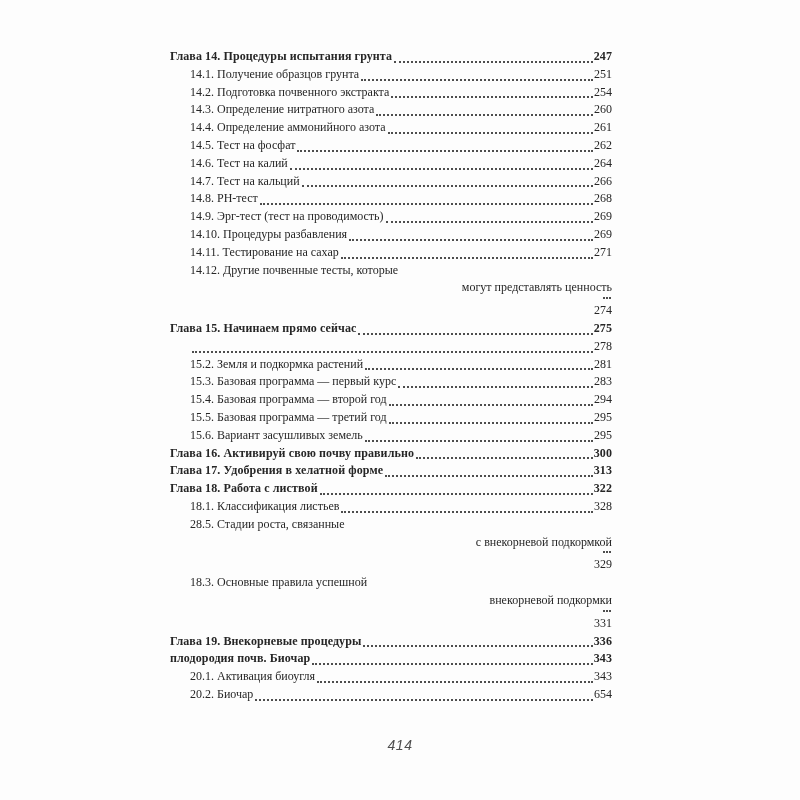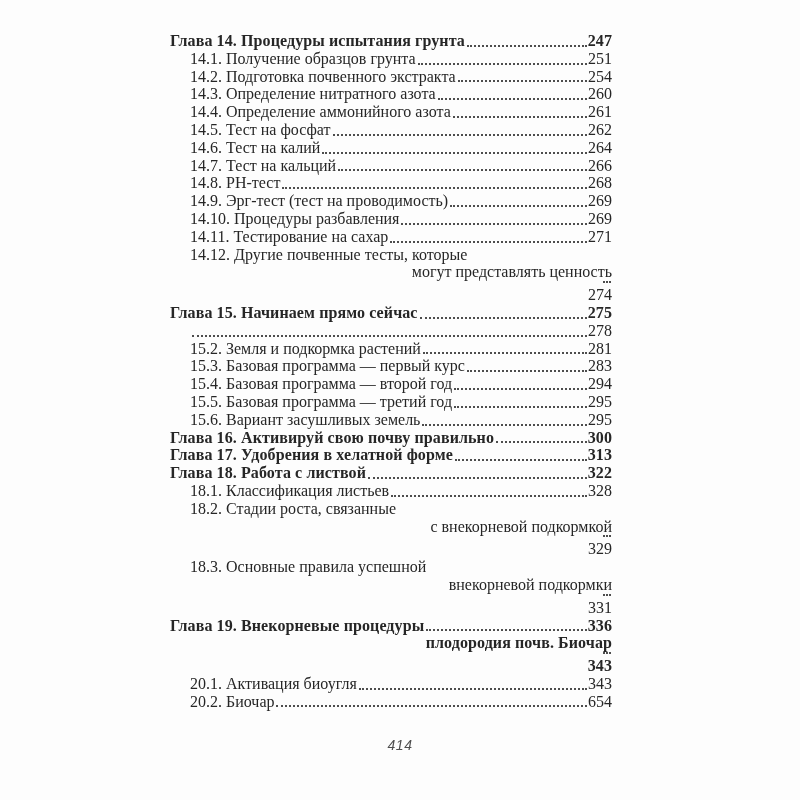--- a/index.html
+++ b/index.html
@@ -10,43 +10,43 @@
   }
   .page {
     position: relative;
     width: 800px; height: 800px;
     background: #fdfdfd;
     overflow: hidden;
   }
   .toc-list {
     position: absolute;
     left: 170px;
-    top: 32px;
+    top: 48px;
     width: 442px;
     color: #262626;
-    font-size: 16px;
+    font-size: 12px;
   }
   .row {
     display: flex;
     align-items: flex-end;
     line-height: 17.8px;
     white-space: nowrap;
   }
   .row .t { flex: 0 0 auto; }
   .row .leader {
     flex: 1 1 auto;
     min-width: 8px;
     border-bottom: 2px dotted #4d4d4d;
     margin: 0 1px 3px 2px;
   }
   .row .pg { flex: 0 0 auto; }
   .row.sub   { padding-left: 20px; }
   .row.wrap2 { padding-left: 56px; flex-direction: column; }
   .row.chapter { font-weight: 700; letter-spacing: 0.1px; }
-  .row.chapter.cont { margin-top: 0; flex-direction: column; }
+  .row.chapter.cont { margin-top: 0; }
   .toc-list > .row:first-child { margin-top: 0; }
   .folio {
     position: absolute;
     left: 0; right: 0;
     top: 737px;
     text-align: center;
     font-family: "Liberation Sans", sans-serif;
     font-size: 14px;
     color: #4f4f4f;
     letter-spacing: 0.5px;
@@ -174,21 +174,21 @@
         <span class="t">Глава 18. Работа с листвой</span>
         <span class="leader"></span>
         <span class="pg">322</span>
       </div>
       <div class="row sub">
         <span class="t">18.1. Классификация листьев</span>
         <span class="leader"></span>
         <span class="pg">328</span>
       </div>
       <div class="row sub">
-        <span class="t">18.2. Стадии роста, связанные</span>
+        <span class="t">28.5. Стадии роста, связанные</span>
       </div>
       <div class="row sub cont wrap2">
         <span class="t">с внекорневой подкормкой</span>
         <span class="leader"></span>
         <span class="pg">329</span>
       </div>
       <div class="row sub">
         <span class="t">18.3. Основные правила успешной</span>
       </div>
       <div class="row sub cont wrap2">

